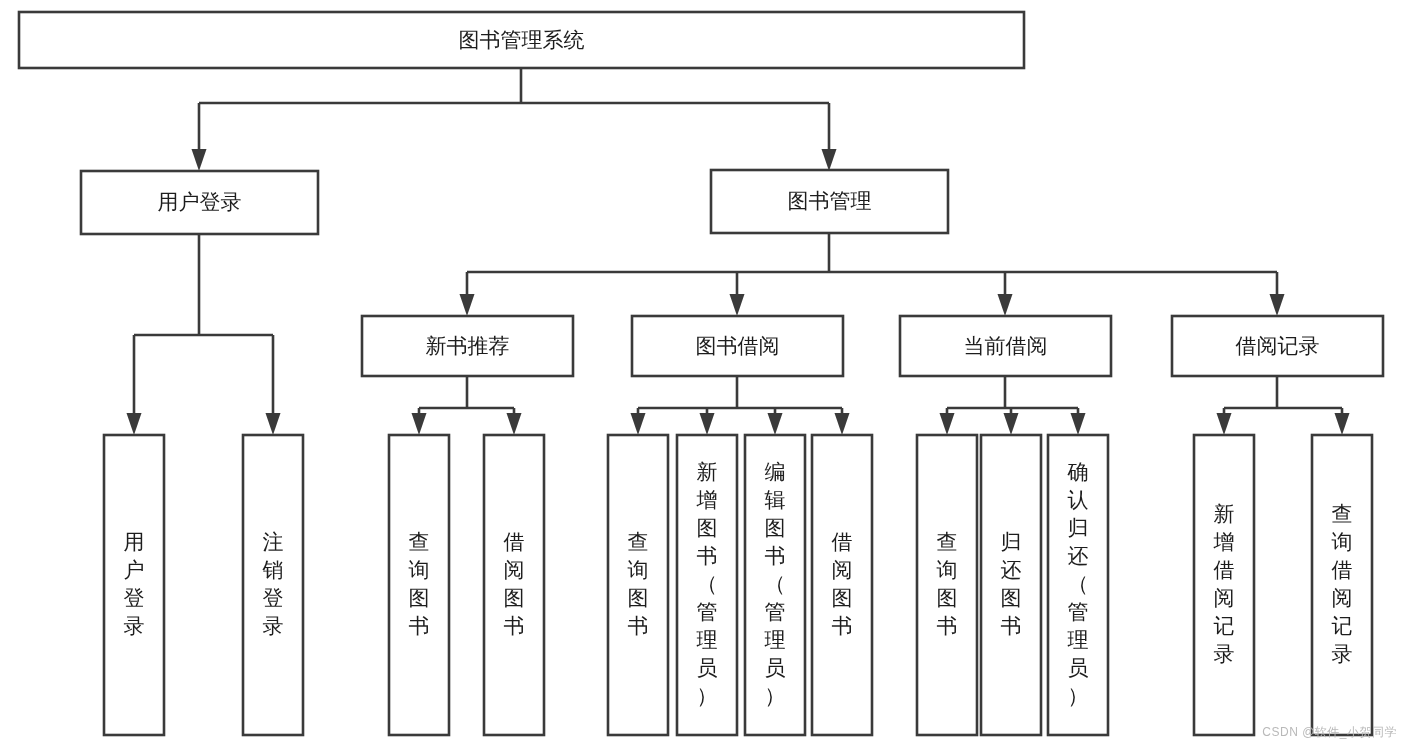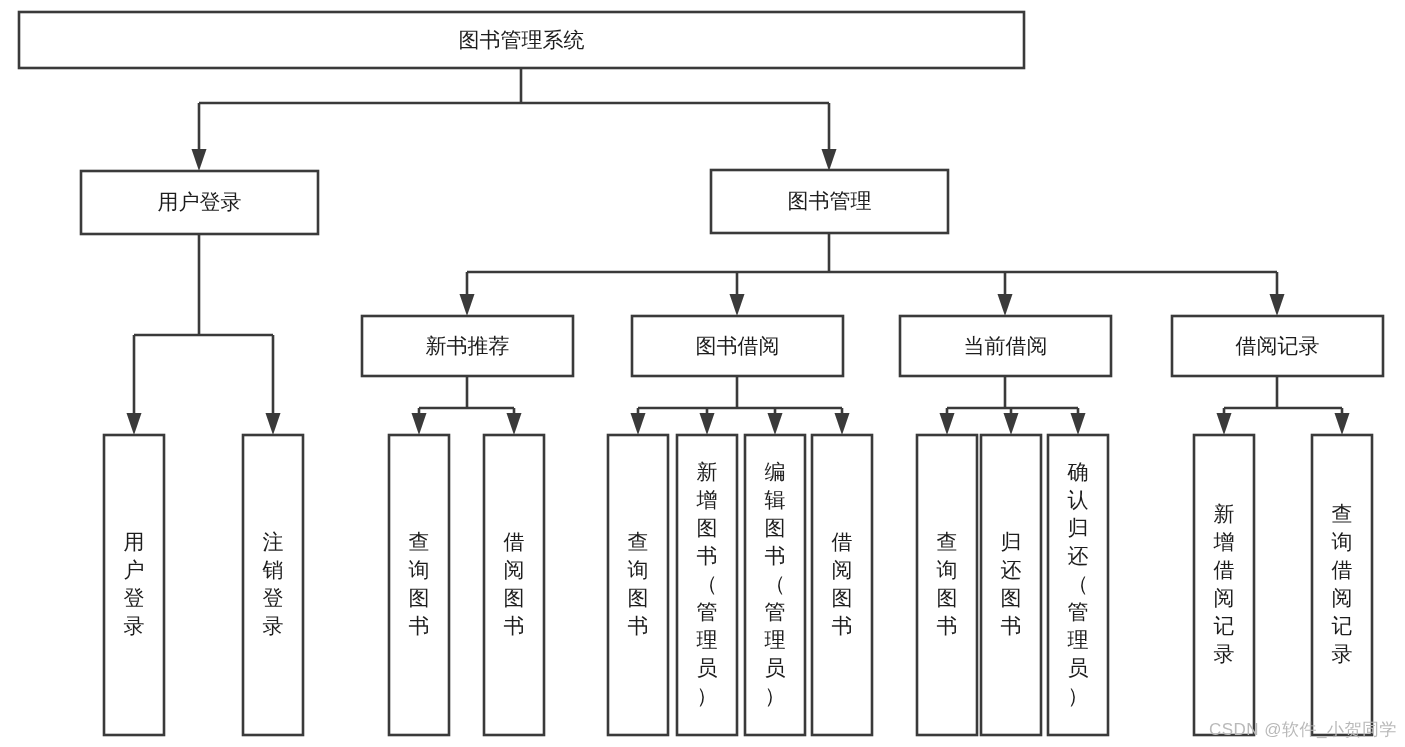--- a/index.html
+++ b/index.html
@@ -54,21 +54,21 @@
     font-size: 21px;
     fill: #1d1d1d;
     text-anchor: middle;
     white-space: pre;
   }
   .watermark-text {
     position: absolute;
     right: 8px;
     bottom: 6px;
     font-family: "Liberation Sans", "DejaVu Sans", sans-serif;
-    font-size: 17px;
+    font-size: 12px;
     color: #b9b9b9;
     letter-spacing: 0.5px;
     pointer-events: none;
     user-select: none;
   }
 </style>
 </head>
 <body>
 
 <div id="diagram-root">

